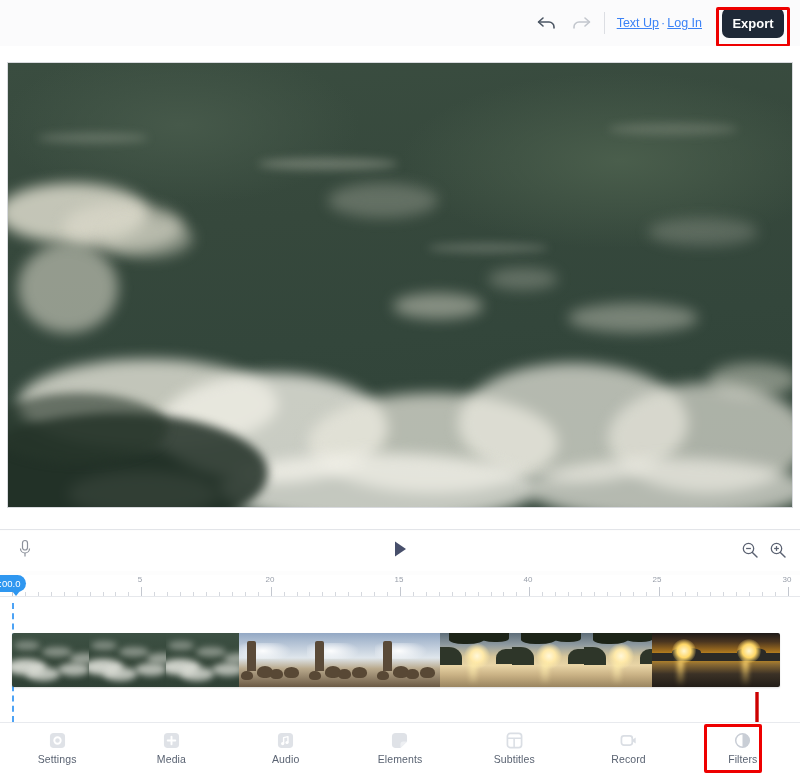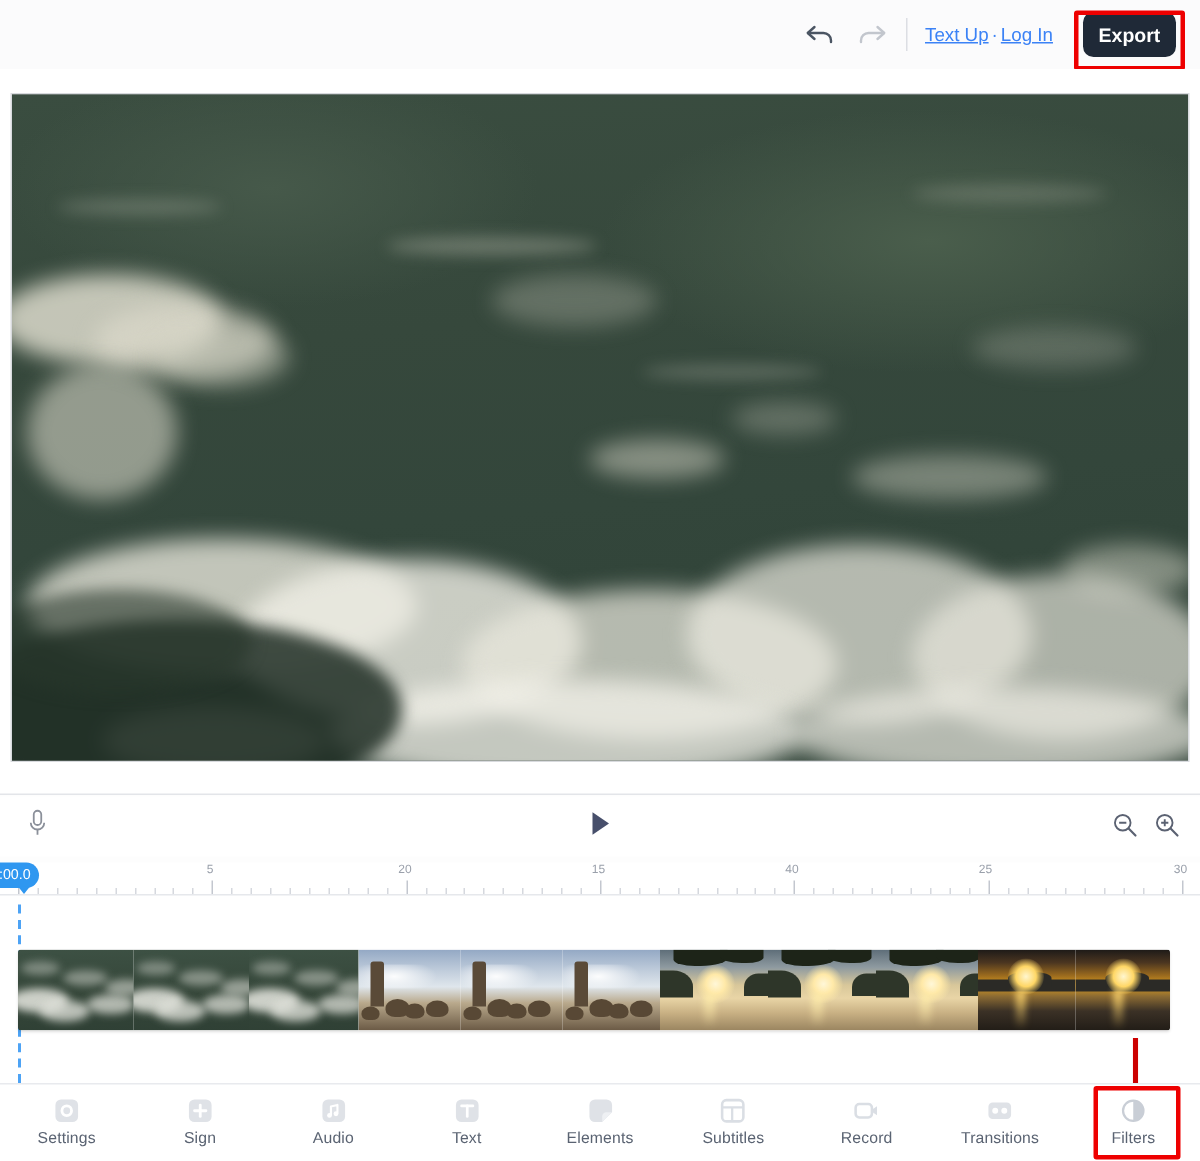--- a/index.html
+++ b/index.html
@@ -512,46 +512,36 @@
         <span class="nav-label">Settings</span>
       </div>
       <div class="nav-item">
         <span>
           <svg class="nav-icon" viewBox="0 0 18 18">
             <rect x="1" y="1" width="16" height="16" rx="4" fill="#dfe2e7"></rect>
             <line x1="9" y1="5" x2="9" y2="13" stroke="#fff" stroke-width="2" stroke-linecap="round"></line>
             <line x1="5" y1="9" x2="13" y2="9" stroke="#fff" stroke-width="2" stroke-linecap="round"></line>
           </svg>
         </span>
-        <span class="nav-label">Sign</span>
+        <span class="nav-label">Media</span>
       </div>
       <div class="nav-item">
         <span>
           <svg class="nav-icon" viewBox="0 0 18 18">
             <rect x="1" y="1" width="16" height="16" rx="4" fill="#dfe2e7"></rect>
             <path d="M7 12.2 V6 l4.6-1.1 V11" fill="none" stroke="#fff" stroke-width="1.5" stroke-linejoin="round"></path>
             <circle cx="6" cy="12.3" r="1.7" fill="#fff"></circle>
             <circle cx="10.6" cy="11.1" r="1.7" fill="#fff"></circle>
           </svg>
         </span>
         <span class="nav-label">Audio</span>
       </div>
       <div class="nav-item">
         <span>
           <svg class="nav-icon" viewBox="0 0 18 18">
-            <rect x="1" y="1" width="16" height="16" rx="4" fill="#dfe2e7"></rect>
-            <line x1="5" y1="5.6" x2="13" y2="5.6" stroke="#fff" stroke-width="1.9" stroke-linecap="round"></line>
-            <line x1="9" y1="5.6" x2="9" y2="13" stroke="#fff" stroke-width="1.9" stroke-linecap="round"></line>
-          </svg>
-        </span>
-        <span class="nav-label">Text</span>
-      </div>
-      <div class="nav-item">
-        <span>
-          <svg class="nav-icon" viewBox="0 0 18 18">
             <path d="M1 5 a4 4 0 0 1 4-4 h8 a4 4 0 0 1 4 4 v5 l-7 7 H5 a4 4 0 0 1-4-4 Z" fill="#dfe2e7"></path>
             <path d="M17 10 l-7 7 v-4 a3 3 0 0 1 3-3 Z" fill="#eef0f3"></path>
           </svg>
         </span>
         <span class="nav-label">Elements</span>
       </div>
       <div class="nav-item">
         <span>
           <svg class="nav-icon" viewBox="0 0 18 18">
             <rect x="1.5" y="1.5" width="15" height="15" rx="3" fill="none" stroke="#dadee4" stroke-width="1.8"></rect>
@@ -566,30 +556,20 @@
           <svg class="nav-icon" viewBox="0 0 18 18">
             <rect x="1.5" y="4.2" width="11.5" height="9.6" rx="2.6" fill="none" stroke="#dadee4" stroke-width="1.8"></rect>
             <path d="M13.2 8.2 L16.6 5.8 v6.4 l-3.4-2.4 Z" fill="#dadee4"></path>
           </svg>
         </span>
         <span class="nav-label">Record</span>
       </div>
       <div class="nav-item">
         <span>
           <svg class="nav-icon" viewBox="0 0 18 18">
-            <rect x="1" y="3.2" width="16" height="11.6" rx="3" fill="#dfe2e7"></rect>
-            <circle cx="5.8" cy="9" r="2.1" fill="#ffffff"></circle>
-            <circle cx="12.2" cy="9" r="2.1" fill="#ffffff"></circle>
-          </svg>
-        </span>
-        <span class="nav-label">Transitions</span>
-      </div>
-      <div class="nav-item">
-        <span>
-          <svg class="nav-icon" viewBox="0 0 18 18">
             <circle cx="9" cy="9" r="7.2" fill="none" stroke="#c9ced6" stroke-width="1.6"></circle>
             <path d="M9 1.8 a7.2 7.2 0 0 1 0 14.4 Z" fill="#c9ced6"></path>
           </svg>
         </span>
         <span class="nav-label">Filters</span>
         <div class="redbox" id="filters-redbox"></div>
       </div>
     </div>
 
 </div>

